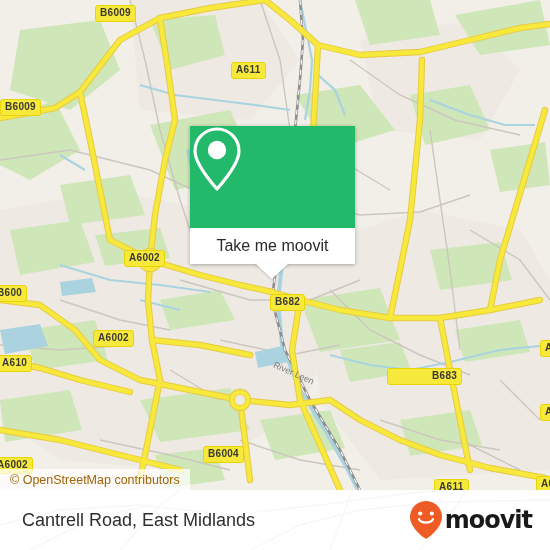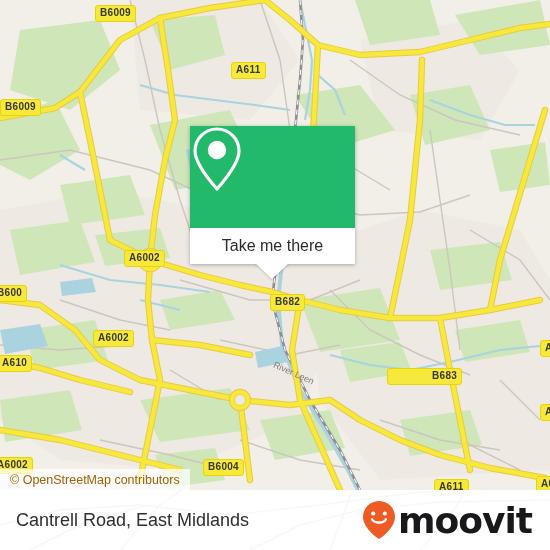--- a/index.html
+++ b/index.html
@@ -75,29 +75,29 @@
   }
   #attribution span{font-size:12.5px;color:#a16207;white-space:nowrap;}
 
   
   #footer{
     position:absolute;left:0;top:490px;width:550px;height:60px;
     background:#ffffff;overflow:hidden;
   }
   #footer-ghost{position:absolute;left:0;top:-60px;opacity:.10;}
   #footer-title{
-    position:absolute;left:16px;top:50%;transform:translateY(-50%);
+    position:absolute;left:22px;top:50%;transform:translateY(-50%);
     font-size:18px;color:#2f2f2f;white-space:nowrap;
   }
   #brand{
     position:absolute;right:18px;top:50%;transform:translateY(-50%);
     display:flex;align-items:center;gap:2px;
   }
   #brand-word{
-    font-size:36px;color:#19191b;letter-spacing:-1px;line-height:33px;
+    font-size:24px;color:#19191b;letter-spacing:-1px;line-height:33px;
     font-family:"DejaVu Sans",sans-serif;font-weight:bold;
   }
 </style>
 </head>
 <body>
 
 <div id="app">
 
   <div id="map">
 
@@ -248,41 +248,41 @@
     <div>
         <div class="shield" style="left: 95px; top: 5px;">B6009</div>
         <div class="shield" style="left: 231px; top: 62px;">A611</div>
         <div class="shield" style="left: 0px; top: 99px;">B6009</div>
         <div class="shield" style="left: 124px; top: 250px;">A6002</div>
         <div class="shield" style="left: -8px; top: 285px;">B600</div>
         <div class="shield" style="left: 93px; top: 330px;">A6002</div>
         <div class="shield" style="left: 270px; top: 294px;">B682</div>
         <div class="shield" style="left: -3px; top: 355px;">A610</div>
         <div class="shield" style="left: 387px; top: 368px; padding-left: 44px;">B683</div>
-        <div class="shield" style="left: 203px; top: 459px;">B6004</div>
+        <div class="shield" style="left: 203px; top: 446px;">B6004</div>
         <div class="shield" style="left: -8px; top: 457px;">A6002</div>
         <div class="shield" style="left: 540px; top: 340px;">A611</div>
         <div class="shield" style="left: 540px; top: 404px;">A611</div>
         <div class="shield" style="left: 536px; top: 476px;">A60</div>
         <div class="shield" style="left: 434px; top: 479px;">A611</div>
       </div>
 
     <div>
         <div class="maplabel riverlabel" style="left: 272px; top: 368px; transform: rotate(24deg);">River Leen</div>
       </div>
 
     <div id="card">
       <div id="card-top">
         <svg width="54" height="66" viewBox="0 0 54 66">
           <path d="M27 3 C14.85 3 5 12.85 5 25 C5 38 20 55 27 63 C34 55 49 38 49 25 C49 12.85 39.15 3 27 3 Z" fill="none" stroke="#ffffff" stroke-width="3.2" stroke-linejoin="round"></path>
           <circle cx="27" cy="24" r="9.2" fill="#ffffff"></circle>
         </svg>
       </div>
       <div id="card-bottom">
-        <span id="card-label">Take me there</span>
+        <span id="card-label">Take me moovit</span>
       </div>
     </div>
     <div id="card-pointer"></div>
 
     <div id="attribution">
       <span>© OpenStreetMap contributors</span>
     </div>
   </div>
 
   <div id="footer">

